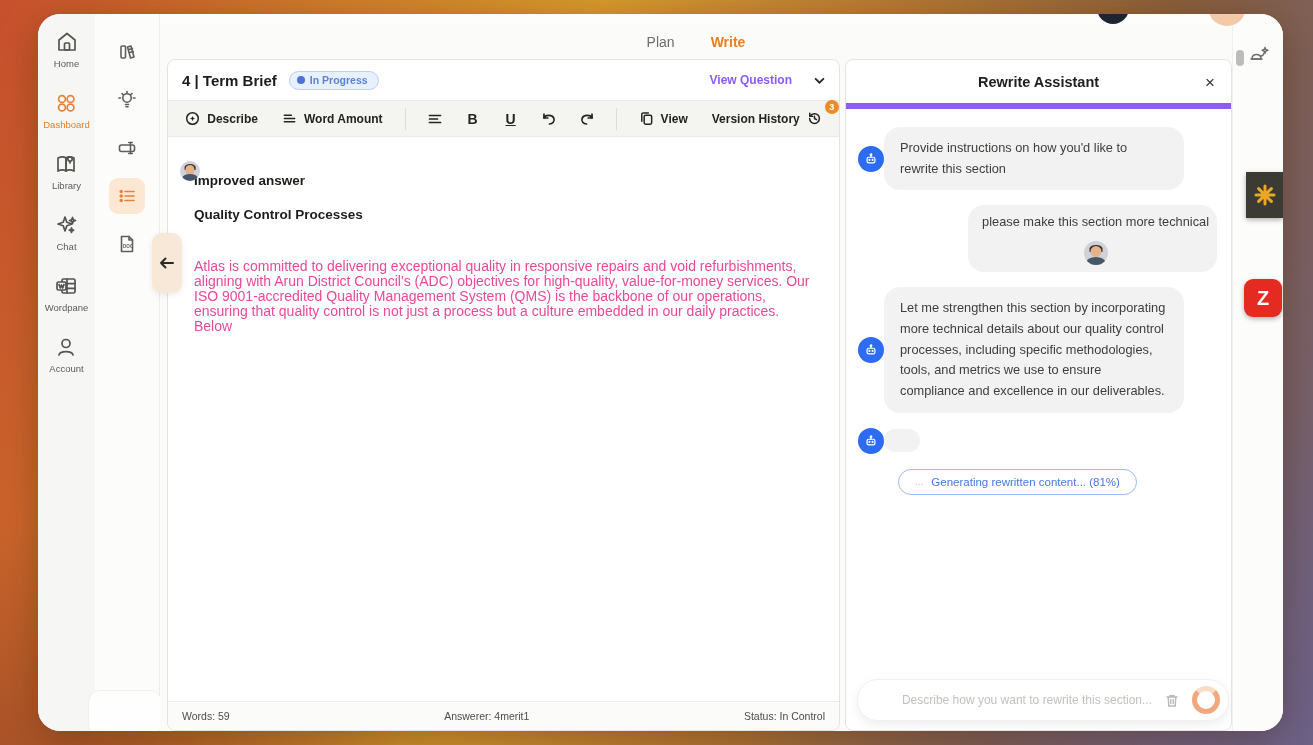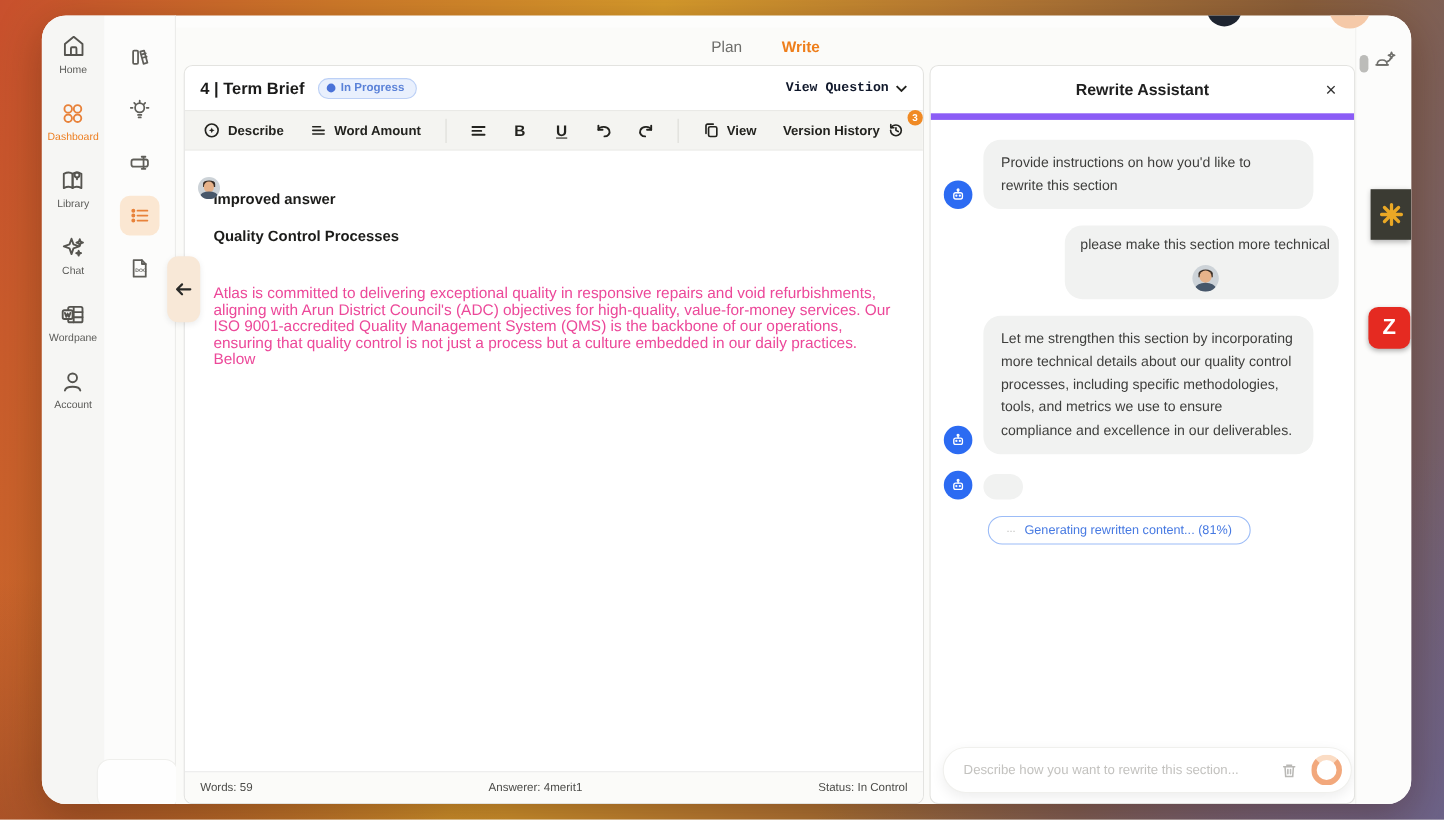--- a/index.html
+++ b/index.html
@@ -55,21 +55,21 @@
     display:flex; flex-direction:column; overflow:hidden;
   }
   .doc-header{ height:40px; display:flex; align-items:center; padding:0 14px; gap:12px; }
   .doc-title{ font-size:15px; font-weight:bold; color:#1b1b1a; }
   .status-pill{
     display:flex; align-items:center; gap:5px; height:19px; padding:0 10px 0 7px;
     background:#e9f0fd; border:1px solid #bcd0f6; border-radius:999px;
     font-size:10.5px; color:#5b82d8; font-weight:bold;
   }
   .status-pill .dot{ width:8px; height:8px; border-radius:50%; background:#4a72d8; }
-  .view-question{ margin-left:auto; display:flex; align-items:center; gap:6px; font-size:12px; font-weight:bold; color:#0f172a; cursor:pointer;font-family:Liberation Mono, monospace; }
+  .view-question{ margin-left:auto; display:flex; align-items:center; gap:22px; font-size:12px; font-weight:bold; color:#8b5cf6; cursor:pointer; }
   .view-question svg{ width:11px; height:7px; stroke:#23231f; stroke-width:2; fill:none; }
   .doc-toolbar{
     height:37px; background:#f4f4f1; border-top:1px solid #e9e9e6; border-bottom:1px solid #e9e9e6;
     display:flex; align-items:center; justify-content:center; gap:8px;
   }
   .tb-btn{ display:flex; align-items:center; gap:7px; font-size:12px; font-weight:bold; color:#23231f; padding:4px 8px; border-radius:6px; cursor:pointer; }
   .tb-btn svg{ width:15px; height:15px; stroke:#23231f; fill:none; stroke-width:1.6; stroke-linecap:round; stroke-linejoin:round; }
   .tb-icon-btn{ width:30px; height:26px; display:flex; align-items:center; justify-content:center; cursor:pointer; border-radius:6px; }
   .tb-icon-btn svg{ width:16px; height:16px; stroke:#23231f; fill:none; stroke-width:1.7; stroke-linecap:round; stroke-linejoin:round; }
   .tb-bold{ font-size:14px; font-weight:bold; color:#23231f; }
@@ -101,21 +101,21 @@
   .collapse-btn svg{ width:16px; height:14px; stroke:#2a2a28; stroke-width:2; fill:none; stroke-linecap:round; stroke-linejoin:round; }
   
   .right-panel{
     position:absolute; left:685px; top:34px; width:387px; height:672px;
     background:#fff; border:1px solid #e3e3e0; border-radius:8px; overflow:hidden;
   }
   .rp-header{ height:49px; border-bottom:6px solid #8b5cf6; display:flex; align-items:center; justify-content:center; position:relative; }
   .rp-title{ font-size:14.5px; font-weight:bold; color:#202020; }
   .rp-close{ position:absolute; right:16px; top:50%; transform:translateY(-50%); font-size:17px; color:#333; cursor:pointer; line-height:1; }
   .rp-body{ padding:18px 12px 0 12px; display:flex; flex-direction:column; gap:15px; }
-  .msg-row{ display:flex; gap:10px; align-items:flex-end; }
+  .msg-row{ display:flex; align-items:center; }
   .msg-row.user{ justify-content:flex-end; padding-right:2px; }
   .bot-badge{
     width:26px; height:26px; border-radius:50%; background:#2c6bf2; flex:0 0 auto;
     display:flex; align-items:center; justify-content:center;
   }
   .bot-badge svg{ width:14px; height:14px; stroke:#fff; fill:none; stroke-width:1.4; stroke-linecap:round; }
   .bubble{
     background:#f1f2f1; border-radius:16px; padding:11px 16px;
     font-size:12.8px; color:#3e3e3c; line-height:1.62; max-width:300px;
   }
@@ -127,21 +127,21 @@
     border:1.5px solid #9cbcf7; border-radius:999px; padding:6px 16px;
     font-size:11.5px; color:#4679e2; background:#fff; cursor:pointer;
   }
   .gen-pill .dots{ color:#c2c2c0; font-size:10px; }
   .rp-input-bar{
     position:absolute; left:11px; right:2px; bottom:9px; height:42px;
     background:#fff; border:1px solid #f0f0ed; border-radius:21px;
     box-shadow:0 4px 12px rgba(0,0,0,.07);
     display:flex; align-items:center; padding:0 8px 0 18px; gap:10px;
   }
-  .rp-input{ flex:1; border:none; outline:none; font-size:12px; color:#444; font-family:inherit; background:transparent; }
+  .rp-input{ flex:1; border:none; outline:none; font-size:12px; color:#444; font-family:inherit; background:transparent;text-align:right; }
   .rp-input::placeholder{ color:#c3c2bf; }
   .trash-btn{ width:20px; height:20px; display:flex; align-items:center; justify-content:center; cursor:pointer; }
   .trash-btn svg{ width:14px; height:15px; stroke:#b9b8b5; fill:none; stroke-width:1.4; stroke-linecap:round; }
   .send-spinner{
     width:28px; height:28px; border-radius:50%;
     border:5px solid #f2a87c; border-top-color:#fbdcc4; cursor:pointer;
   }
   
   .edge-strip{
     position:absolute; left:1194px; top:0; width:51px; height:100%;

